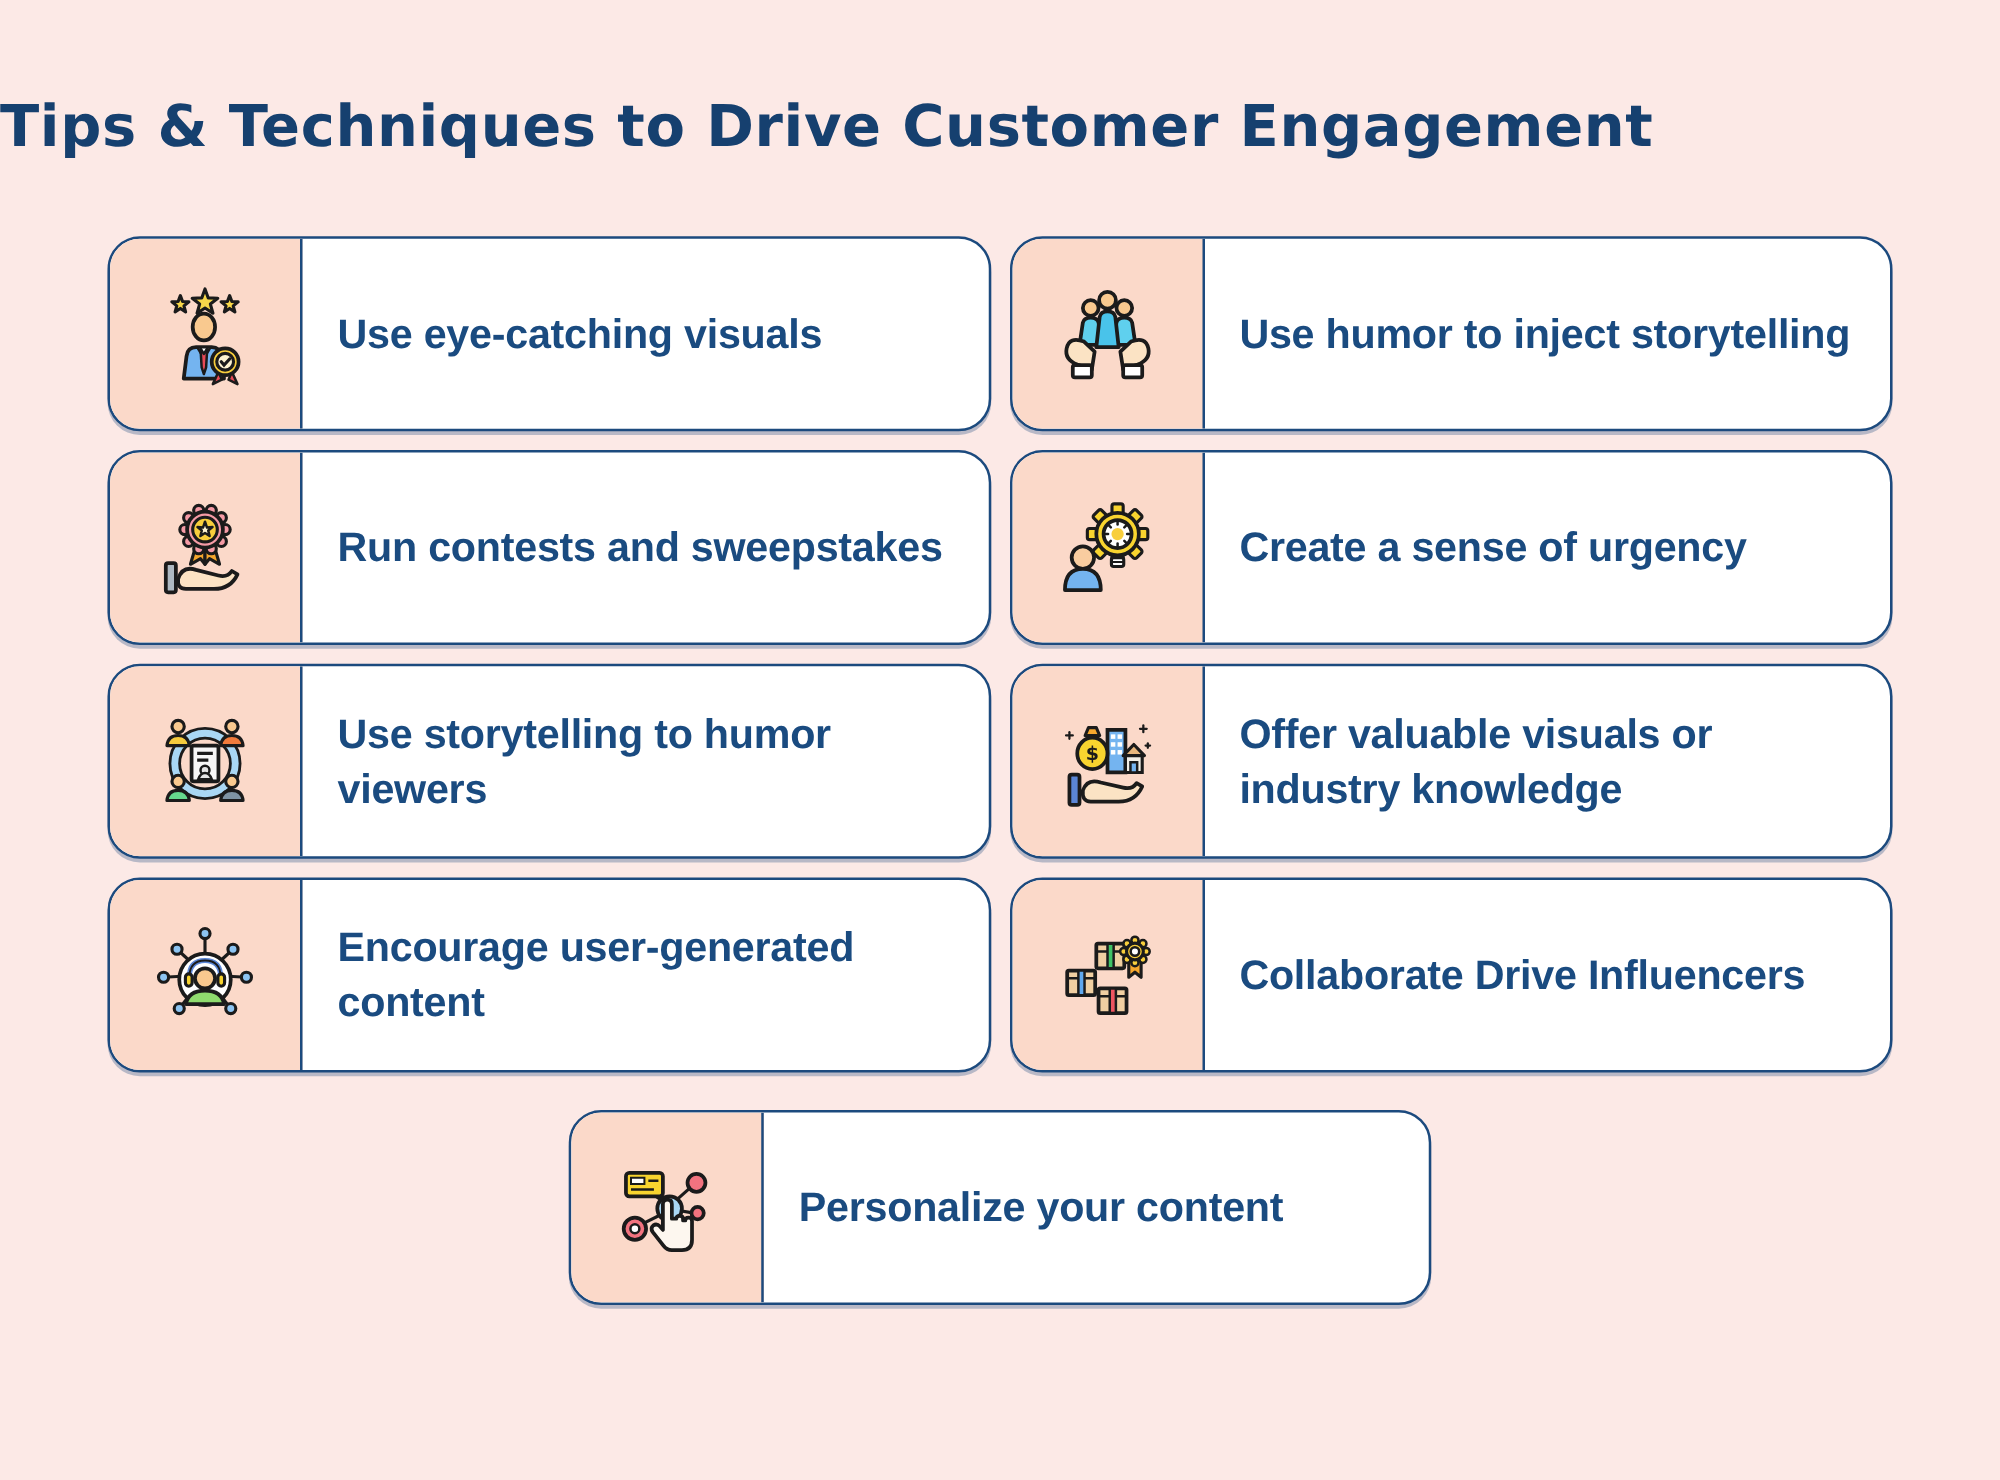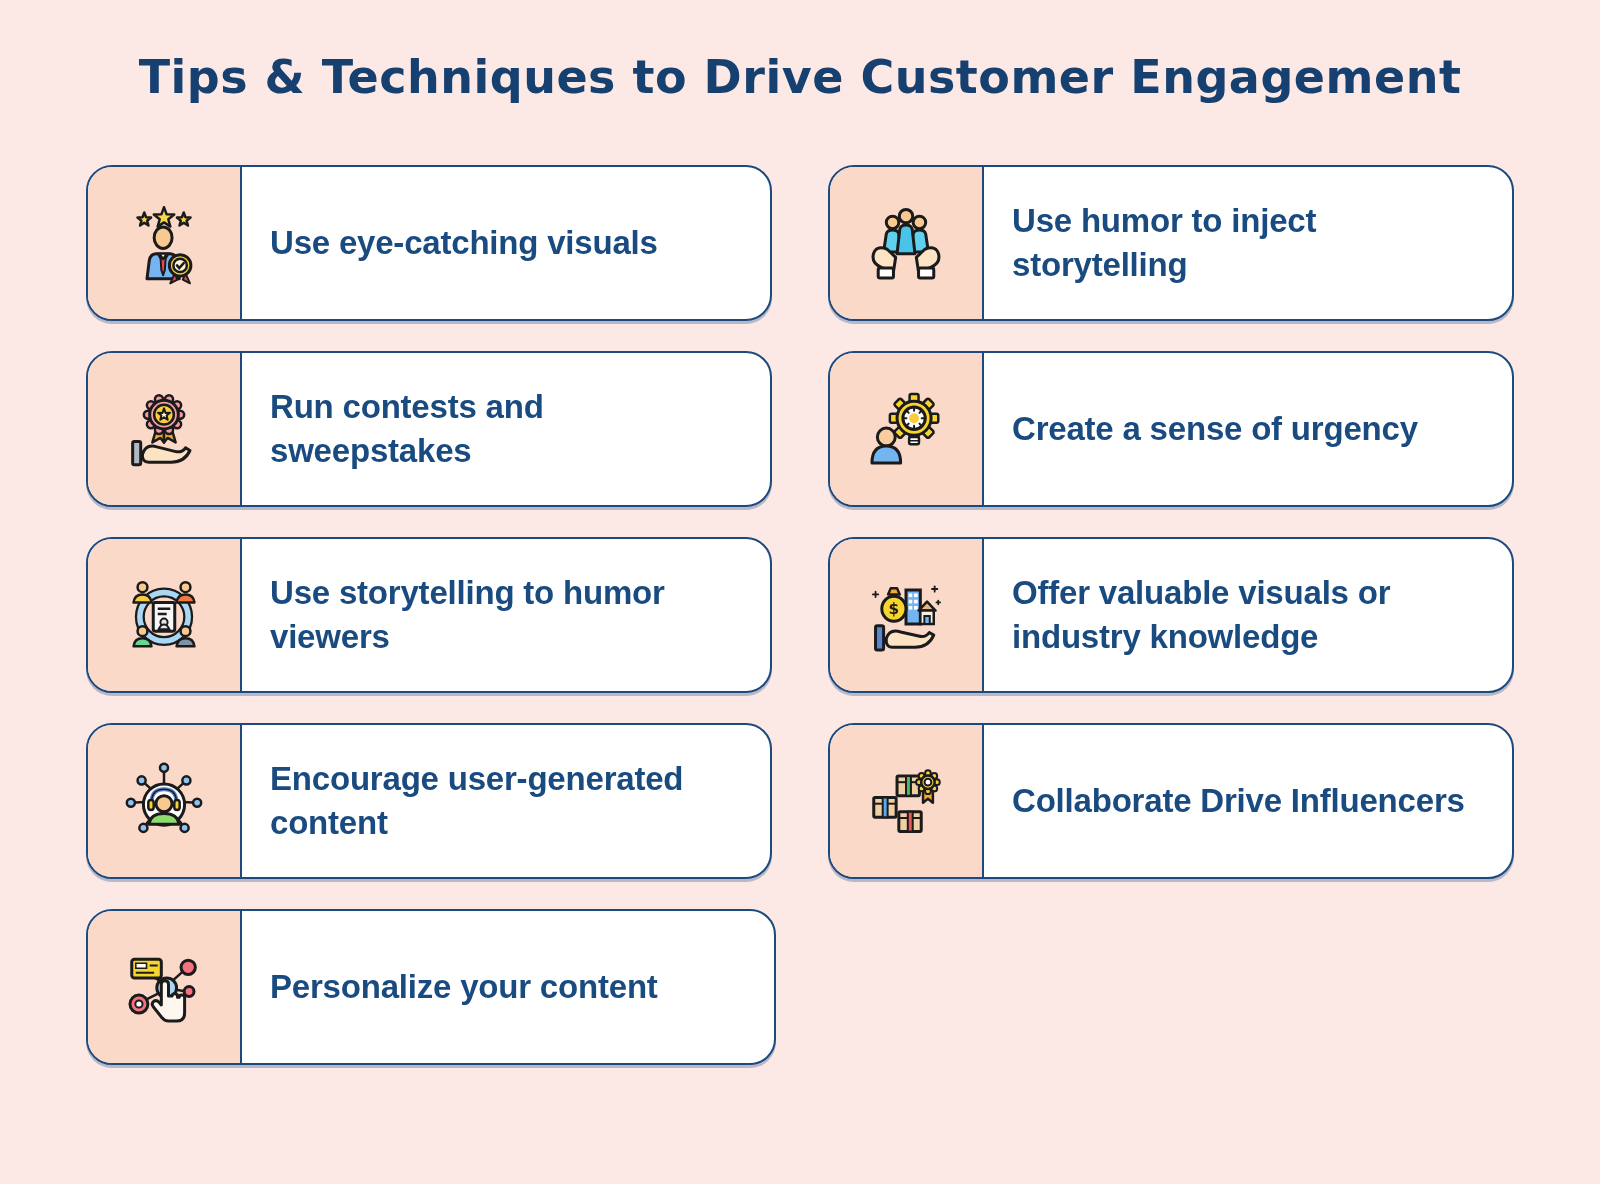--- a/index.html
+++ b/index.html
@@ -11,42 +11,42 @@
     background: #FCE9E6;
     font-family: "Liberation Sans", "DejaVu Sans", sans-serif;
   }
   .page {
     width: 1600px;
     height: 1184px;
     position: relative;
   }
   h1.title {
     margin: 0;
-    padding-top: 52px;
-    text-align: center;
+    padding-top: 76px;
     font-size: 46px;
     font-weight: 700;
     letter-spacing: 0.5px;
     color: #16406F;
     line-height: 1.1;
     font-family: "DejaVu Sans", "Liberation Sans", sans-serif;
   }
   .grid {
     width: 1428px;
     margin: 62px auto 0 auto;
     display: grid;
     grid-template-columns: 1fr 1fr;
     column-gap: 56px;
     row-gap: 30px;
+    gap: 15px;
   }
   .bottom-row {
     width: 1428px;
     margin: 30px auto 16px auto;
     display: flex;
-    justify-content: flex-start;
+    justify-content: center;
   }
   .card {
     height: 152px;
     background: #FFFFFF;
     border: 2px solid #1C4A7E;
     border-radius: 26px;
     box-shadow: 0 3px 0 rgba(28, 74, 126, 0.30);
     display: flex;
     overflow: hidden;
   }

